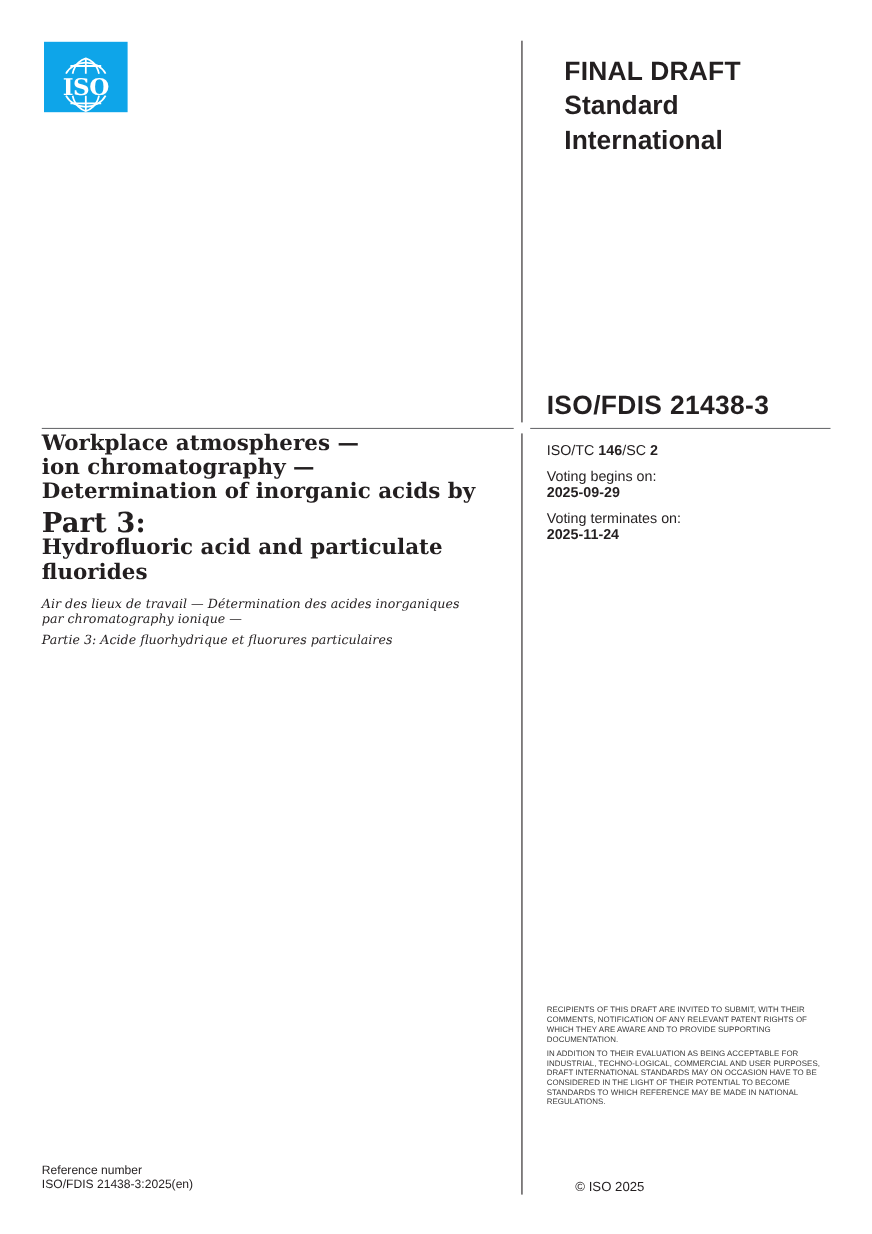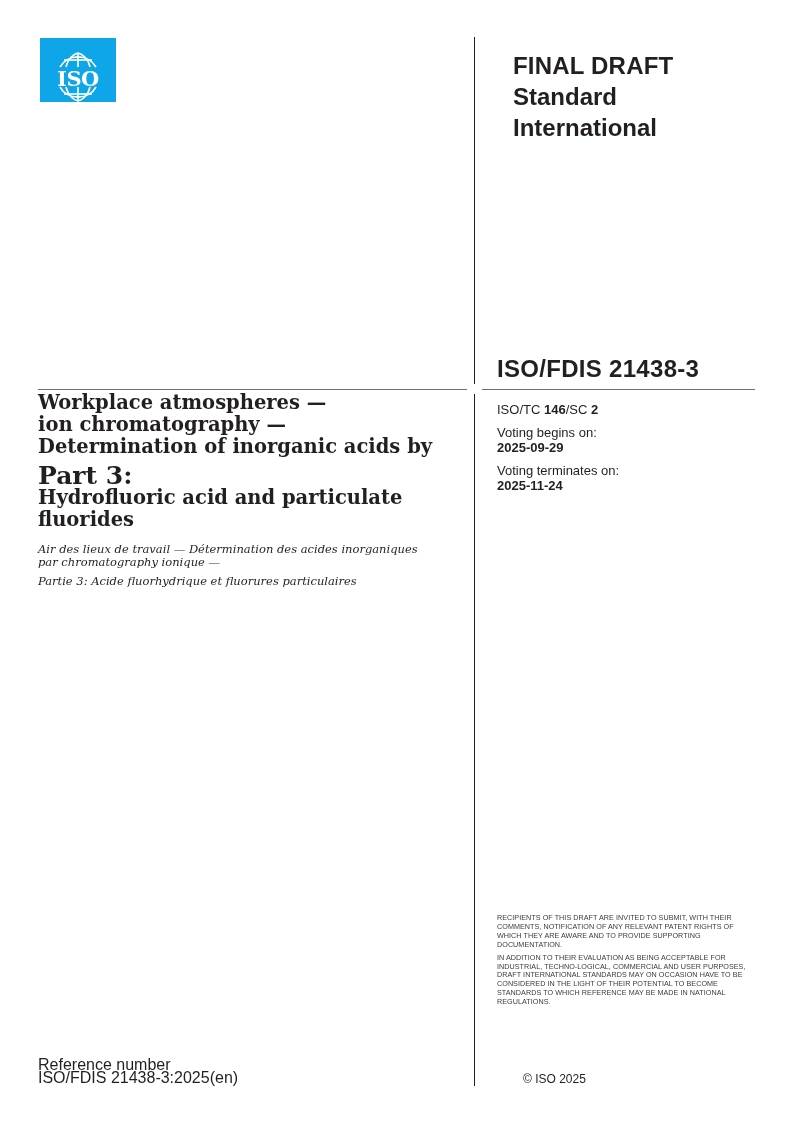--- a/index.html
+++ b/index.html
@@ -30,21 +30,21 @@
     .title-block { position: absolute; left: 38px; top: 392px; width: 420px; }
     .title-main { font-size: 19.5px; font-weight: bold; line-height: 22px; margin: 0; }
     .part-label { font-size: 25px; font-weight: bold; line-height: 22px; margin-top: 7px; }
     .part-title { font-size: 19.5px; font-weight: bold; line-height: 22px; }
     .fr-title { font-size: 11.5px; font-style: italic; line-height: 13px; margin-top: 12px; }
     .fr-part { font-size: 11.5px; font-style: italic; line-height: 13px; margin-top: 6px; }
 
     .notice { position: absolute; left: 497px; top: 873px; width: 262px; font-size: 7.2px; line-height: 8.9px; color: #3a3a3a; text-transform: uppercase; letter-spacing: 0.05px; margin-top: 41px; }
     .notice p { margin: 0 0 4px 0; }
 
-    .ref { position: absolute; left: 38px; top: 1058px; font-size: 16px; line-height: 13px; }
+    .ref { position: absolute; left: 38px; top: 1058px; font-size: 11px; line-height: 13px; }
     .copyright { position: absolute; left: 523px; top: 1072px; font-size: 12px; }
   </style>
 </head>
 <body>
 
 <div class="logo">
   <svg width="76" height="76" viewBox="0 0 76 76">
     <g fill="none" stroke="#ffffff" stroke-width="1.6">
 
       <path d="M20 29 A 20 18 0 0 1 56 29"></path>

